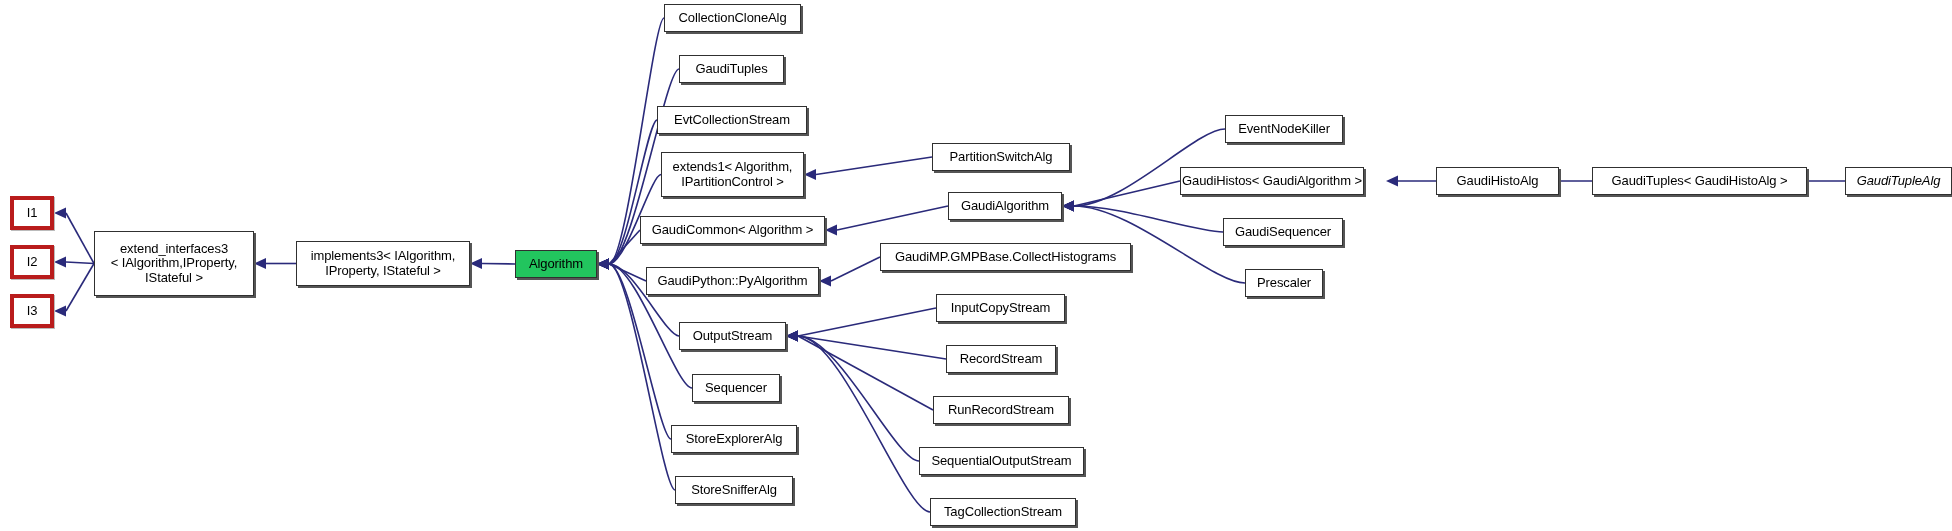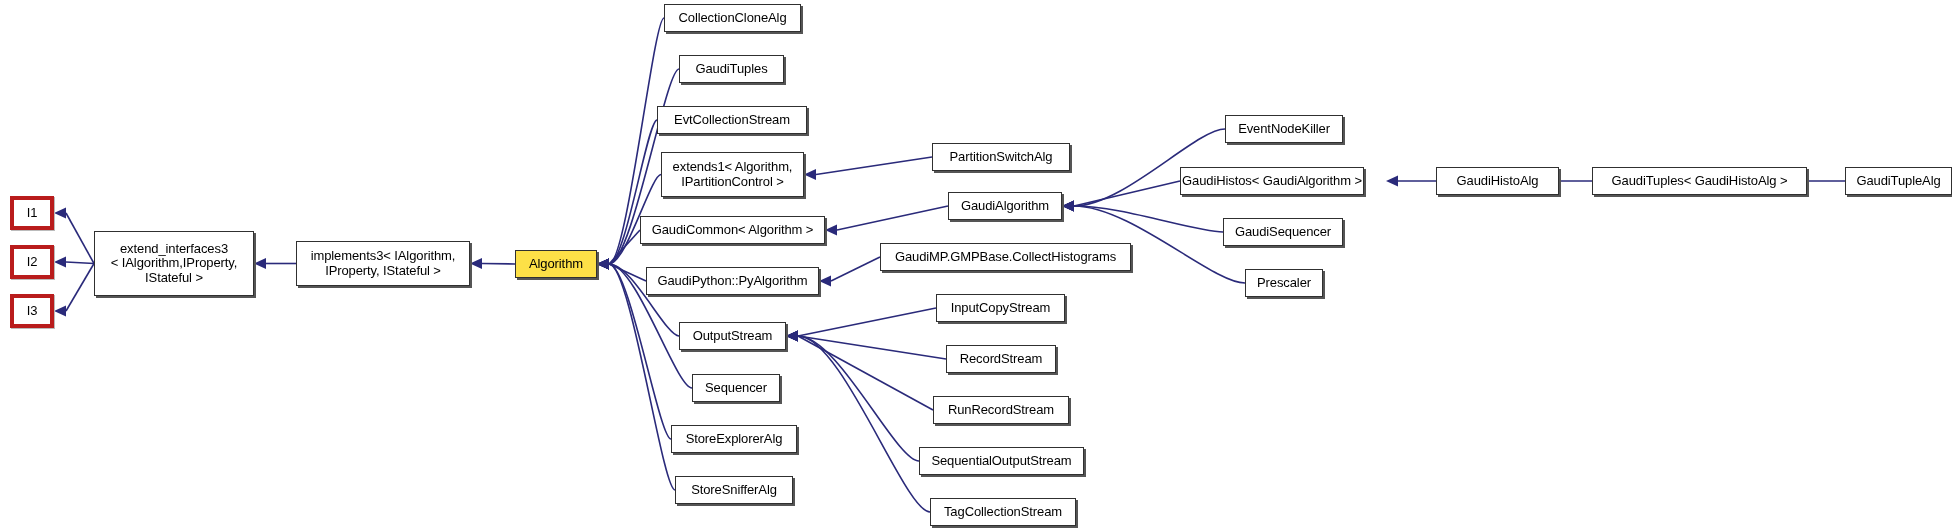--- a/index.html
+++ b/index.html
@@ -38,21 +38,21 @@
     letter-spacing:-0.1px;
     z-index:3;
   }
   
   .node.shadow{ box-shadow:2px 2px 0 0 #555555; }
   .node.iface{
     border:4px solid #b91c1c;
     box-shadow:1px 1px 0 0 #bbbbbb;
   }
   .node.current{
-    background:#fde047;
+    background:#22c55e;
     border:1px solid #303030;
     box-shadow:2px 2px 0 0 #555555;
     text-align:right;
   }
 </style>
 </head>
 <body>
 
 <div id="diagram">
   <svg id="edges" viewBox="0 0 1952 531" width="1952" height="531">
@@ -145,15 +145,15 @@
       <div class="node shadow" style="left: 946px; top: 345px; width: 110px; height: 28px;">RecordStream</div>
       <div class="node shadow" style="left: 933px; top: 396px; width: 136px; height: 28px;">RunRecordStream</div>
       <div class="node shadow" style="left: 919px; top: 447px; width: 165px; height: 28px;">SequentialOutputStream</div>
       <div class="node shadow" style="left: 930px; top: 498px; width: 146px; height: 28px;">TagCollectionStream</div>
       <div class="node shadow" style="left: 1225px; top: 115px; width: 118px; height: 28px;">EventNodeKiller</div>
       <div class="node shadow" style="left: 1180px; top: 167px; width: 184px; height: 28px;">GaudiHistos&lt; GaudiAlgorithm &gt;</div>
       <div class="node shadow" style="left: 1223px; top: 218px; width: 120px; height: 28px;">GaudiSequencer</div>
       <div class="node shadow" style="left: 1245px; top: 269px; width: 78px; height: 28px;">Prescaler</div>
       <div class="node shadow" style="left: 1436px; top: 167px; width: 123px; height: 28px;">GaudiHistoAlg</div>
       <div class="node shadow" style="left: 1592px; top: 167px; width: 215px; height: 28px;">GaudiTuples&lt; GaudiHistoAlg &gt;</div>
-      <div class="node shadow" style="left: 1845px; top: 167px; width: 107px; height: 28px;">GaudiTupleAlg</div>
+      <div class="node shadow" style="left: 1845px; top: 167px; width: 107px; height: 28px; font-style: italic;">GaudiTupleAlg</div>
     </div>
 </div>
 
 </body></html>

